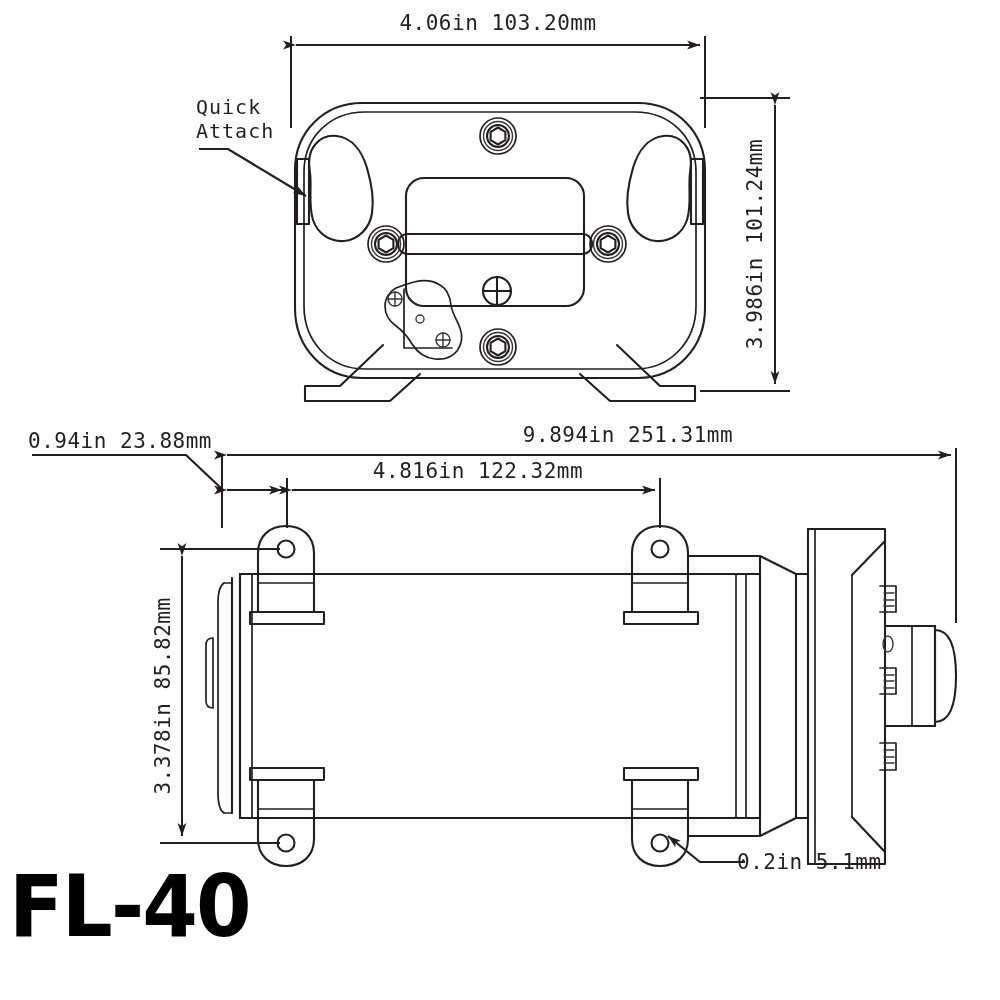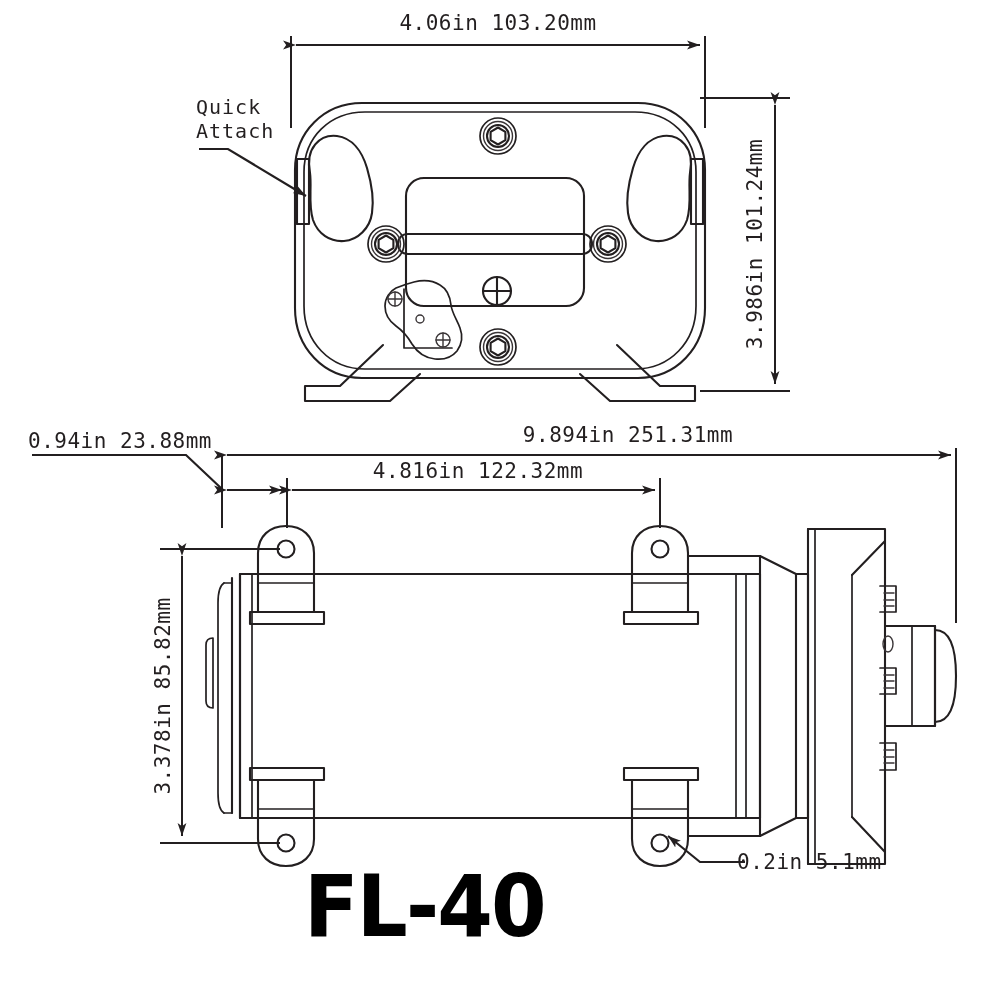--- a/index.html
+++ b/index.html
@@ -79,21 +79,20 @@
     font-family: "DejaVu Sans Mono", "Liberation Mono", monospace;
     font-size: 20px;
     fill: #231f20;
     letter-spacing: 1px;
   }
   .title-wrap {
     position: absolute;
     left: 0;
     top: 855px;
     width: 848px;
-    text-align: center;
   }
   .model-title {
     font-family: "DejaVu Sans", "Liberation Sans", sans-serif;
     font-weight: bold;
     font-size: 86px;
     line-height: 86px;
     color: #000000;
     letter-spacing: -2px;
     transform: scaleX(0.93);
     display: inline-block;

